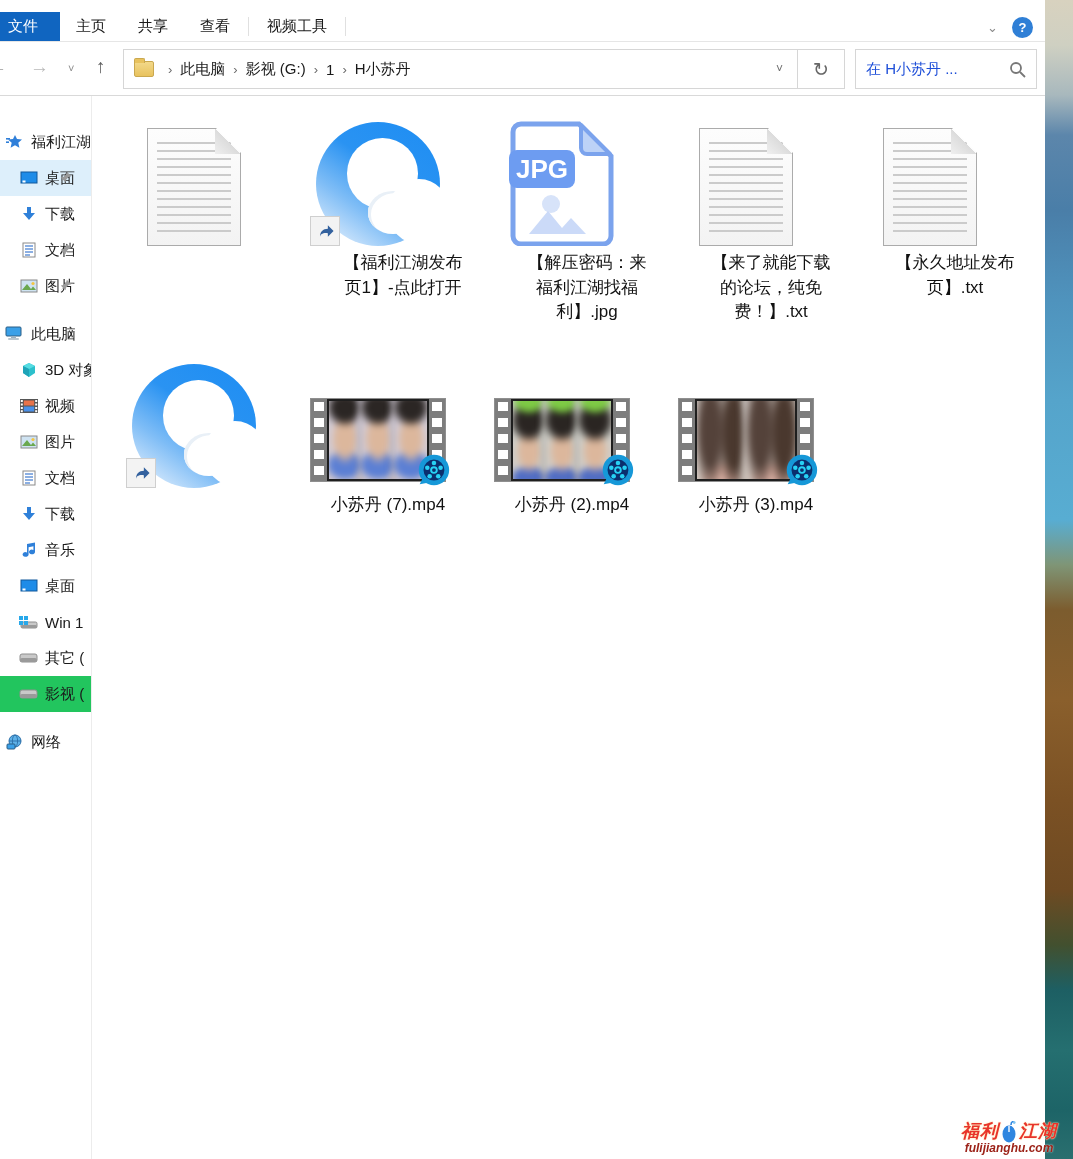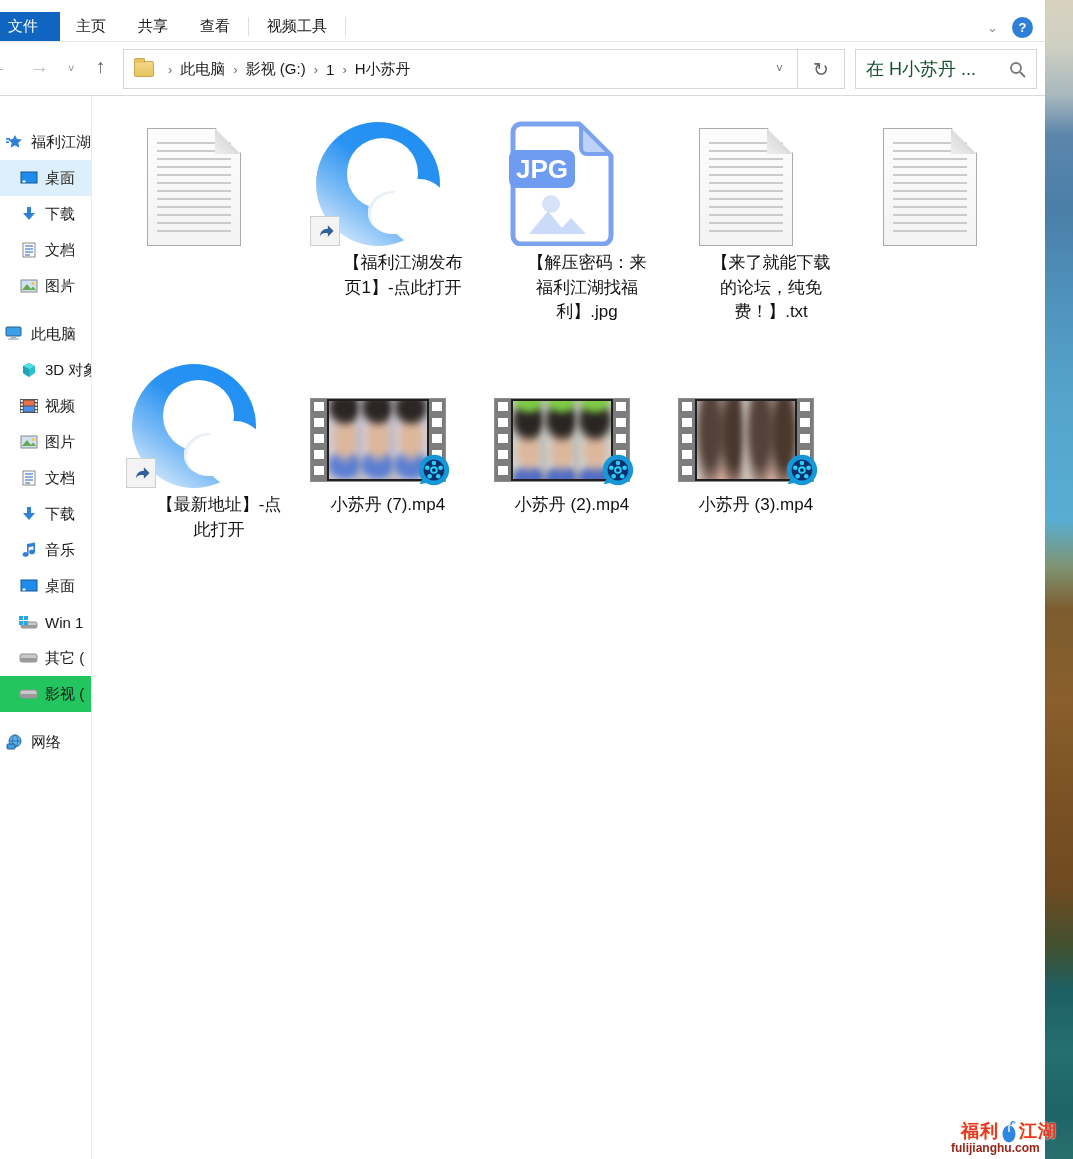--- a/index.html
+++ b/index.html
@@ -53,21 +53,21 @@
     border-bottom:none; border-radius:2px 2px 0 0; }
   .crumbsep { color:#6b6b6b; font-size:13px; padding:0 8px; }
   .crumb { white-space:nowrap; }
   .addr-right { margin-left:auto; display:flex; align-items:center;
     height:100%; }
   .achev { color:#6f6f6f; font-size:12px; padding:0 14px; }
   .asep { width:1px; height:100%; background:#d6d6d6; }
   .refresh { color:#666; font-size:19px; padding:0 15px; }
   .search { position:absolute; left:855px; top:7px; width:182px; height:40px;
     border:1px solid #d6d6d6; display:flex; align-items:center;
-    font-size:18px; color:#14532d; padding:0 10px; }
+    font-size:15px; color:#1d4ed8; padding:0 10px; }
   .search .stext { flex:1; white-space:nowrap; overflow:hidden; }
 
   
   .content { flex:1; display:flex; min-height:0; }
   .sidebar { width:92px; border-right:1px solid #ececec; padding-top:28px;
     overflow:hidden; }
   .srow { position:relative; height:36px; display:flex; align-items:center;
     font-size:15px; color:#1a1a1a; white-space:nowrap; padding-left:5px; }
   .srow.lvl1 { padding-left:19px; }
   .srow.hl { background:#ddeffb; }
@@ -136,22 +136,22 @@
     radial-gradient(ellipse 55% 14% at 50% 92%,#4f6cc4 70%,transparent 100%),
     linear-gradient(#d3d8d0,#cfc9c4); }
   .v3 .p { background:
     radial-gradient(ellipse 30% 70% at 30% 40%,#54423a 55%,transparent 100%),
     radial-gradient(ellipse 30% 70% at 72% 42%,#4a382e 55%,transparent 100%),
     radial-gradient(ellipse 40% 20% at 50% 92%,#e3b8ab 60%,transparent 100%),
     linear-gradient(#dad3cf,#d3c8c0); }
   .vbadge { position:absolute; right:-7px; bottom:-9px; width:38px; height:38px; }
 
   
-  .wm { position:absolute; right:6px; bottom:4px; width:116px; text-align:left;
-    z-index:10; }
+  .wm { position:absolute; right:6px; bottom:4px; width:116px; text-align:center;
+    z-index:10;font-style:italic; }
   .wm .row1 { display:flex; align-items:center; justify-content:center; gap:2px; }
   .wm .zh { font-size:18px; font-weight:bold; color:#e8342a;
     text-shadow:0 0 2px #ffe09a, 0 0 1px #fff; letter-spacing:1px; }
   .wm .url { font-size:12px; font-weight:bold; color:#9c2218; margin-top:-2px;
     text-shadow:0 0 2px #fff; }
 </style>
 </head>
 <body>
 
 <div class="stage">
@@ -470,36 +470,36 @@
             <div class="ficon">
                 <div class="txtpage"></div>
               </div>
             <div class="flabel">【来了就能下载的论坛，纯免费！】.txt</div>
           </div>
 
           <div class="fitem">
             <div class="ficon">
                 <div class="txtpage"></div>
               </div>
+            <div class="flabel">【永久地址发布页】.txt</div>
           </div>
 
           <div class="fitem">
             <div class="ficon">
               <div class="qq">
                 <div class="qqinner"></div>
                   <div class="cloud c1"></div>
                   <div class="cloud c2"></div>
                 <div class="shortcut">
                   <svg width="20" height="20" viewBox="0 0 28 28">
                       <path d="M7 23 c0-8 4-12 11-12 l0-5 8 8 -8 8 0-5 c-6-1-11 1-11 6 z" fill="#33619e"></path>
                     </svg>
                 </div>
               </div>
             </div>
-            <div class="flabel">【最新地址】-点此打开</div>
           </div>
 
           <div class="fitem">
             <div class="ficon">
               <div class="film v1">
                 <div class="sprocket">
                     <i></i>
                   </div>
                 <div class="frame">
                     <span class="p"></span>

